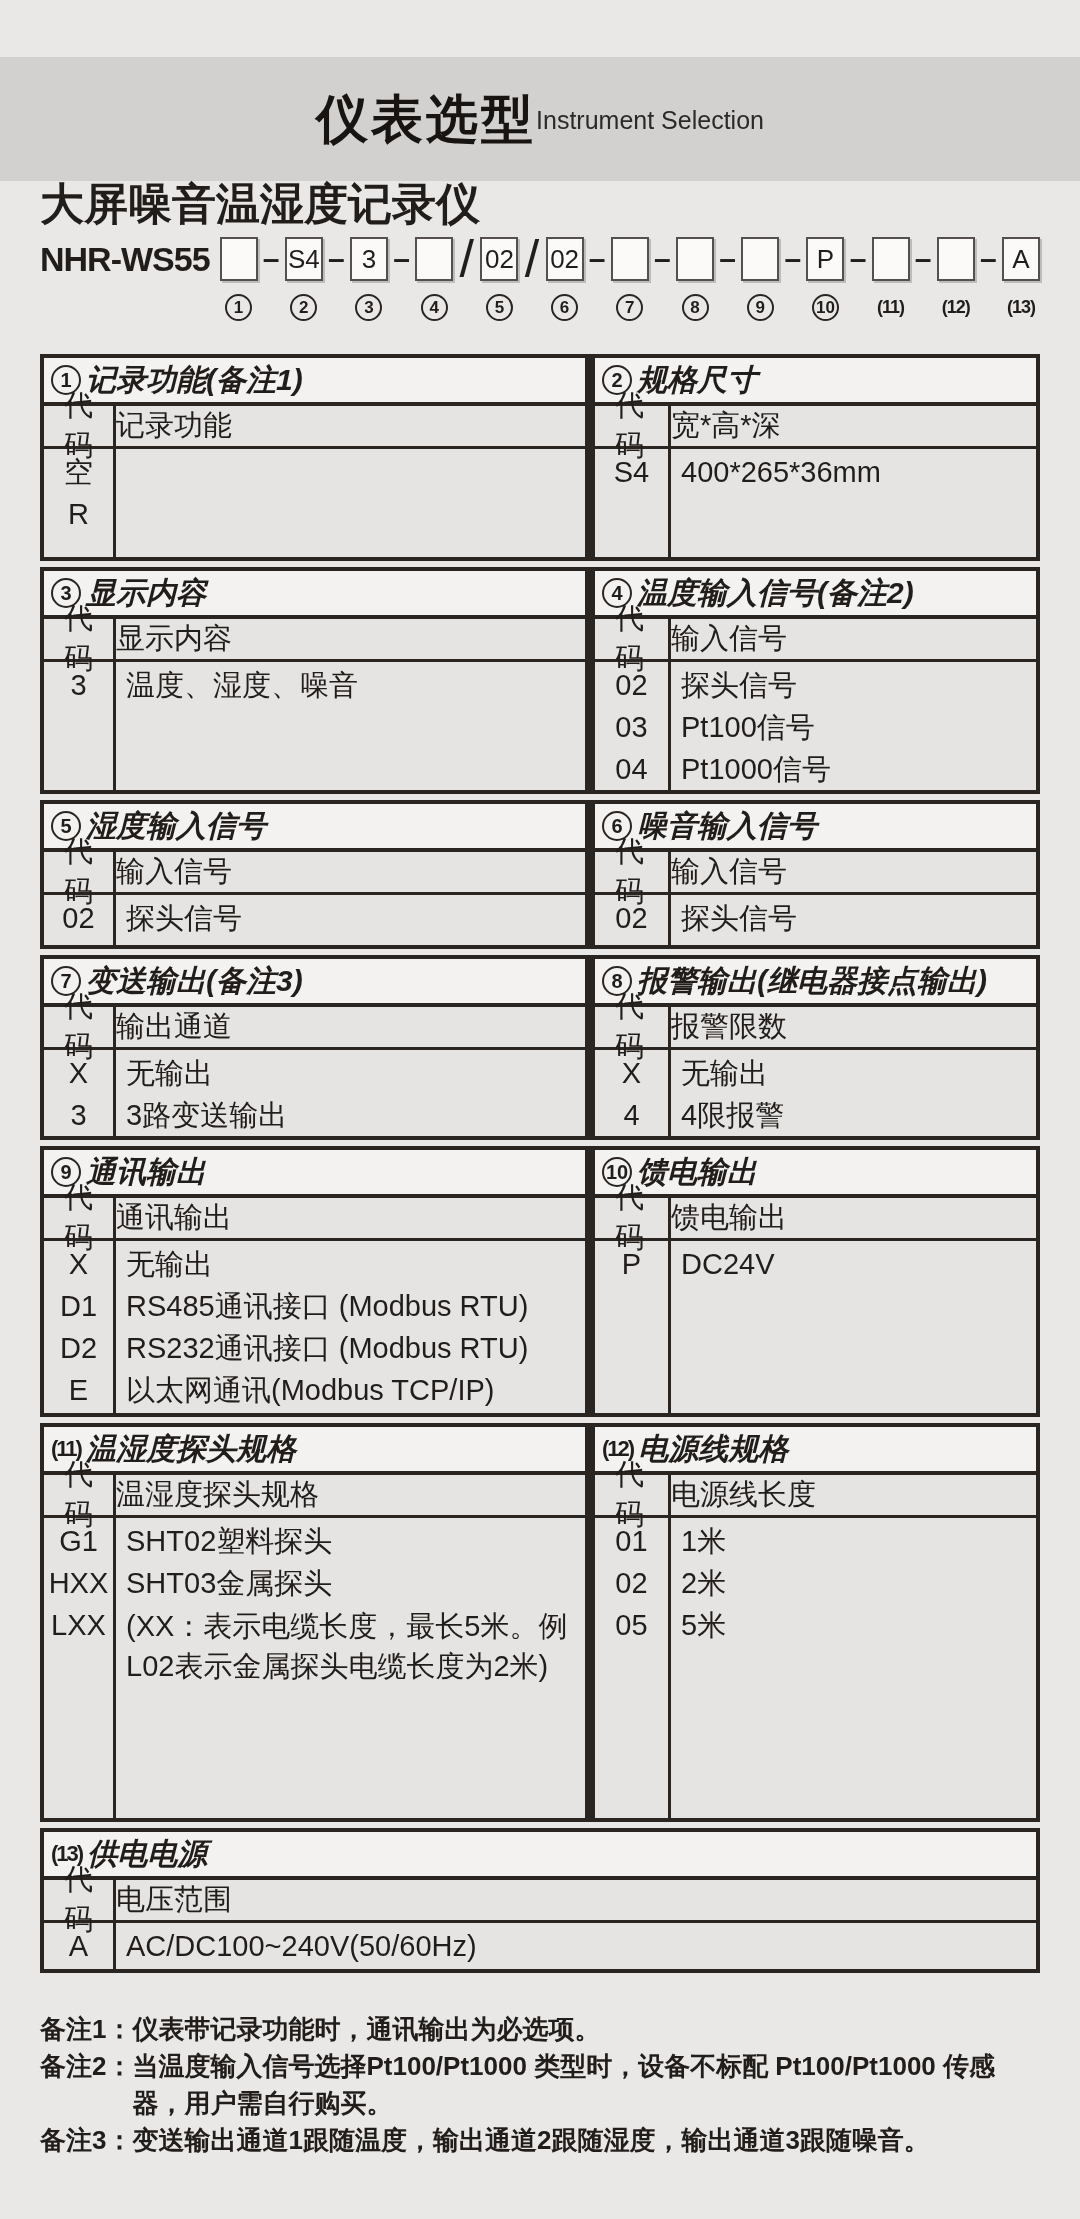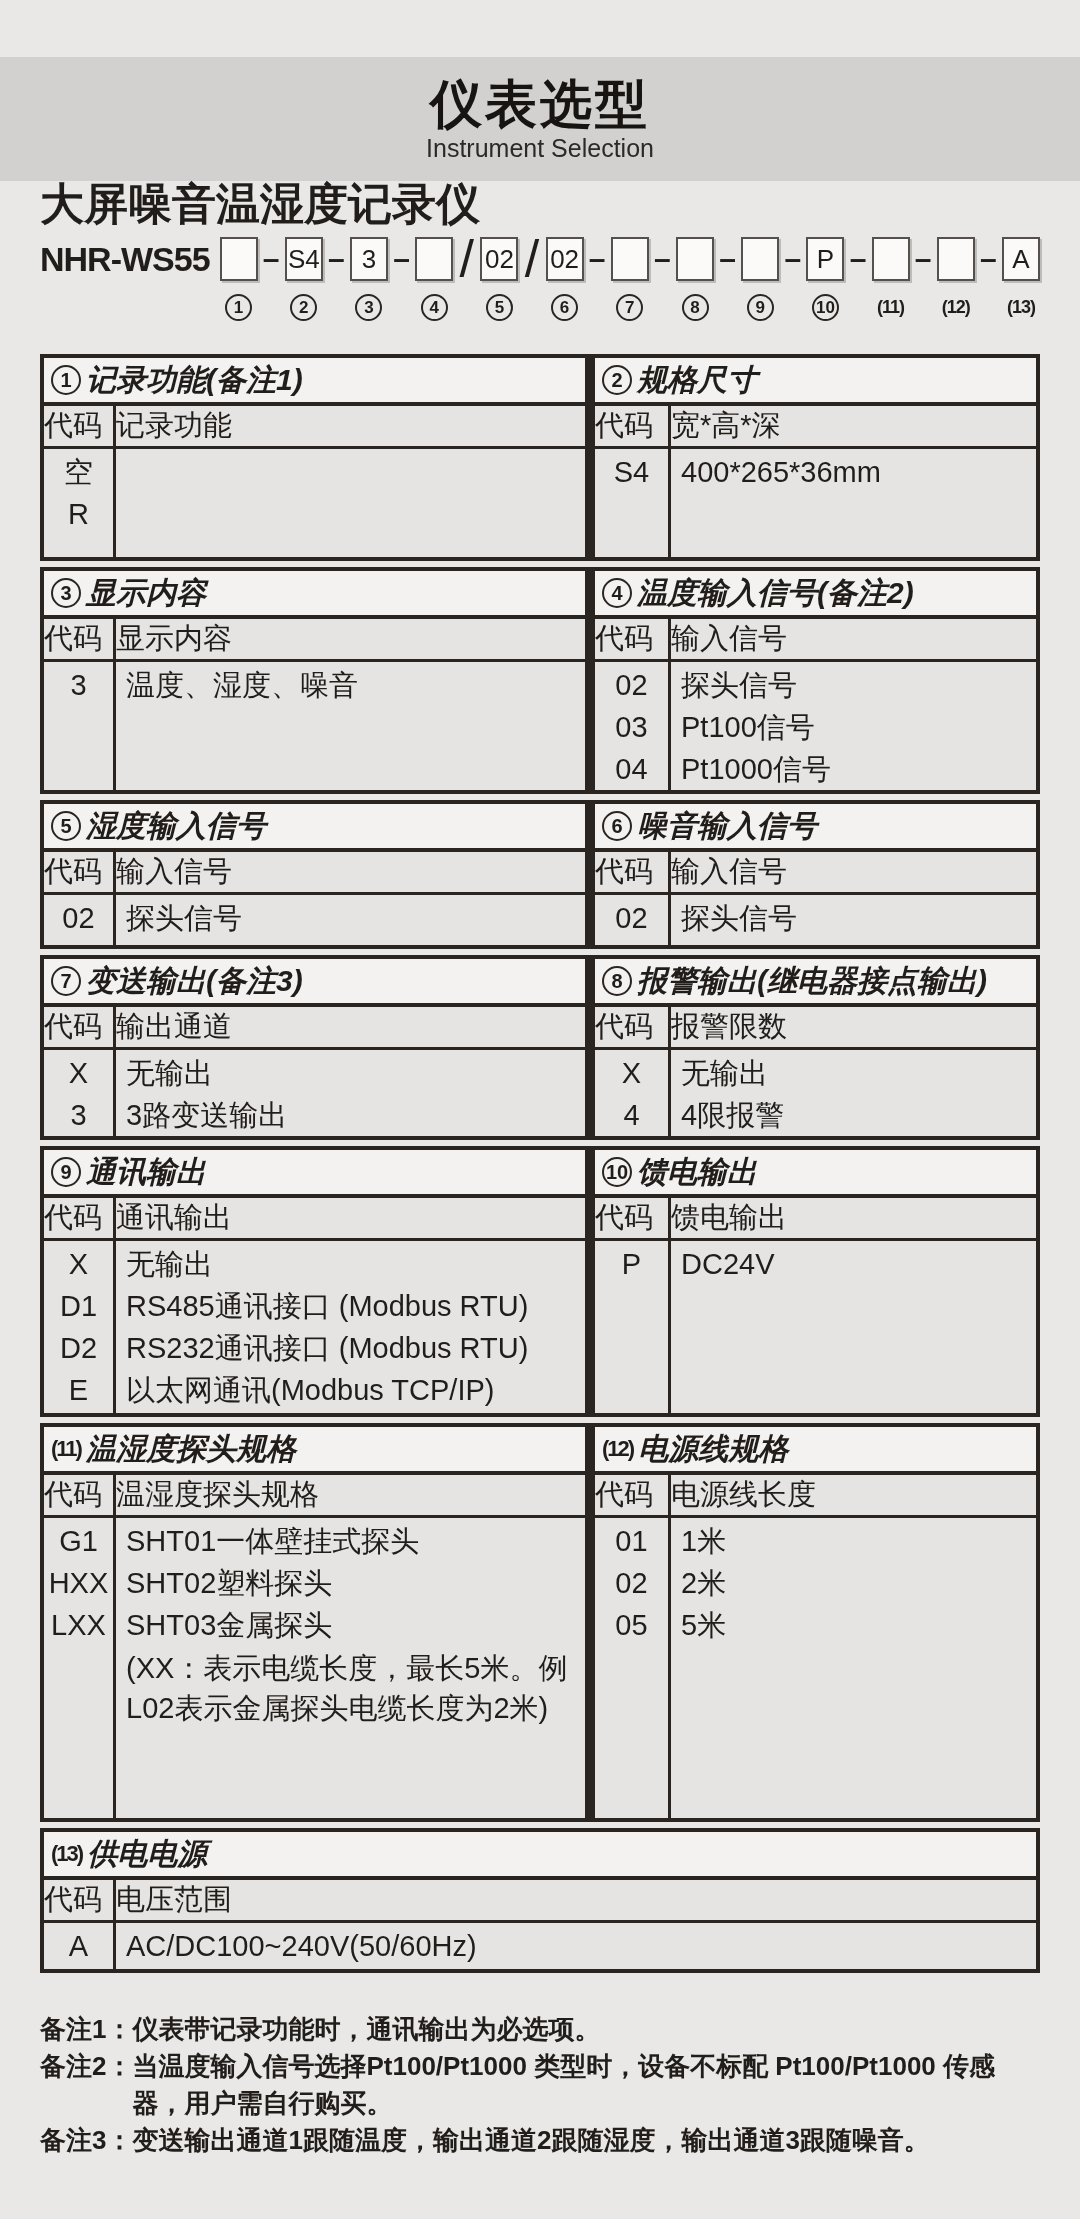--- a/index.html
+++ b/index.html
@@ -3,21 +3,21 @@
 <meta charset="utf-8">
 <style>
   html,body{margin:0;padding:0;}
   body{
     width:1080px;height:2219px;overflow:hidden;position:relative;
     background:#eae8e6;color:#211d1b;
     font-family:"Liberation Sans","DejaVu Sans",sans-serif;
   }
   
   .banner{margin-top:57px;height:124px;background:#d3d1cf;
-    display:flex;flex-direction:column;align-items:center;justify-content:center;}
+    display:flex;flex-direction:row;align-items:center;justify-content:center;}
   .banner-title{font-size:52px;font-weight:bold;letter-spacing:3px;line-height:56px;color:#171412;}
   .banner-sub{font-size:25px;color:#2c2a28;margin-top:2px;}
   
   .content{padding:0 40px;}
   .product-title{font-size:44px;font-weight:600;line-height:46px;}
   
   .model-row{margin-top:10px;display:flex;align-items:flex-start;width:1000px;}
   .model-prefix{font-size:34px;font-weight:600;letter-spacing:-1px;height:44px;line-height:44px;
     margin-right:10px;white-space:nowrap;}
   .slot{width:38px;display:flex;flex-direction:column;align-items:center;}
@@ -41,21 +41,21 @@
   .section.full{width:1000px;}
   .sec-header{background:#f3f2f0;border-bottom:4px solid #2b2522;height:44px;
     display:flex;align-items:center;padding:0 7px;gap:5px;}
   .secnum{flex:none;font-weight:bold;}
   .secnum.circle{width:30px;height:30px;border:2px solid #2b2522;border-radius:50%;box-sizing:border-box;
     display:flex;align-items:center;justify-content:center;font-size:20px;}
   .secnum.paren{font-size:22px;letter-spacing:-2px;}
   .sec-title{font-size:30px;font-weight:bold;white-space:nowrap;font-style:italic;}
   .code-head{display:flex;border-bottom:3px solid #2b2522;height:40px;}
   .ccell{box-sizing:border-box;border-right:3px solid #2b2522;display:flex;align-items:center;
-    padding-left:0;font-size:29px;flex:none;text-align:center;}
+    padding-left:20px;font-size:29px;flex:none;}
   .left .ccell,.full .ccell{width:72px;}
   .right .ccell{width:76px;}
   .dcell{flex:1;display:flex;align-items:center;font-size:29px;}
   .sec-body{display:flex;flex:1;}
   .col-codes{box-sizing:border-box;border-right:3px solid #2b2522;display:flex;flex-direction:column;
     align-items:center;padding-top:2px;flex:none;}
   .left .col-codes,.full .col-codes{width:72px;}
   .right .col-codes{width:76px;}
   .col-descs{flex:1;display:flex;flex-direction:column;padding:2px 6px 0 10px;}
   .bline{line-height:42px;font-size:29px;white-space:nowrap;}
@@ -396,21 +396,20 @@
           <span class="ccell">代码</span>
           <span class="dcell">温湿度探头规格</span>
         </div>
         <div class="sec-body">
           <div class="col-codes">
             <div class="bline">G1</div>
             <div class="bline">HXX</div>
             <div class="bline">LXX</div>
           </div>
           <div class="col-descs">
-            <div class="bline">SHT01一体壁挂式探头</div>
             <div class="bline">SHT02塑料探头</div>
             <div class="bline">SHT03金属探头</div>
             <div class="bline wrap">(XX：表示电缆长度，最长5米。例L02表示金属探头电缆长度为2米)</div>
           </div>
         </div>
       </div>
       <div class="section right">
         <div class="sec-header">
           <span class="secnum paren">(12)</span>
           <span class="sec-title">电源线规格</span>

